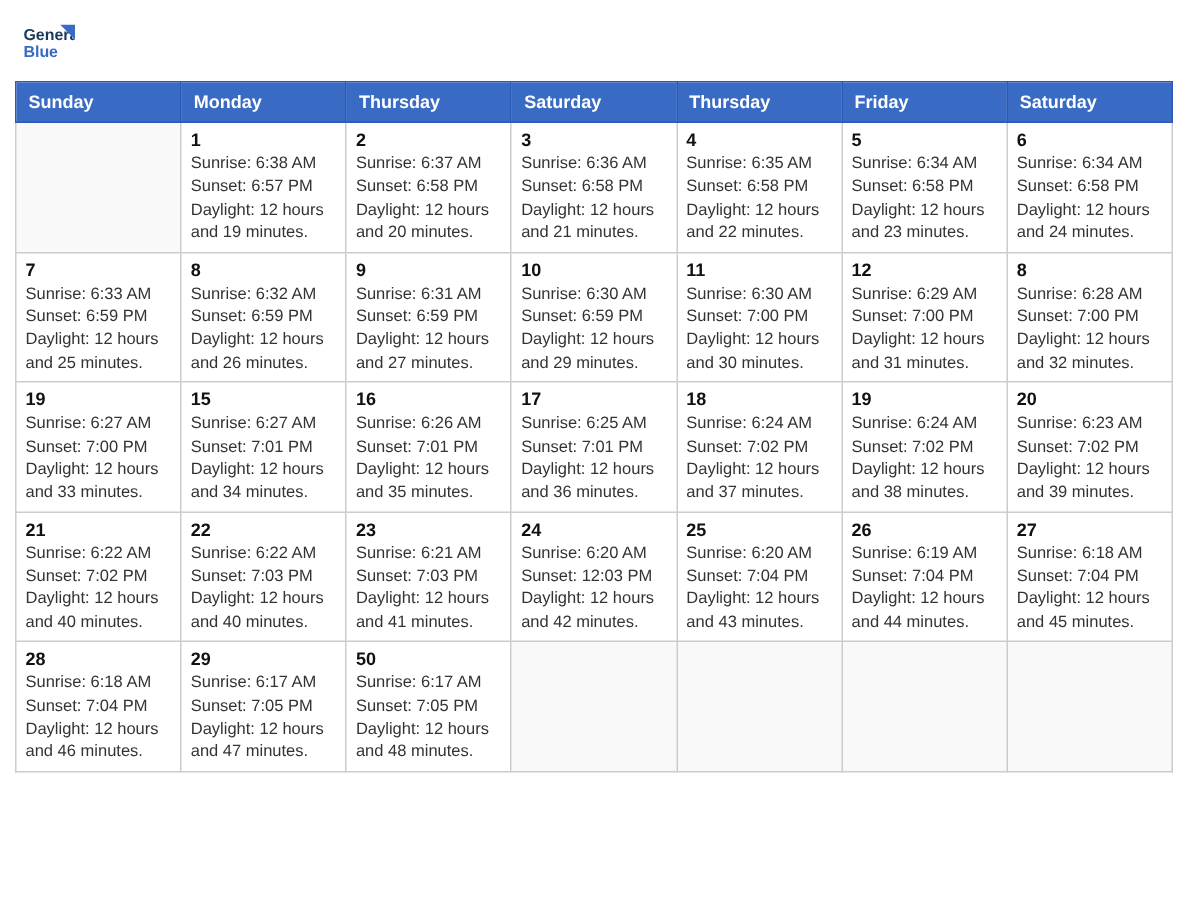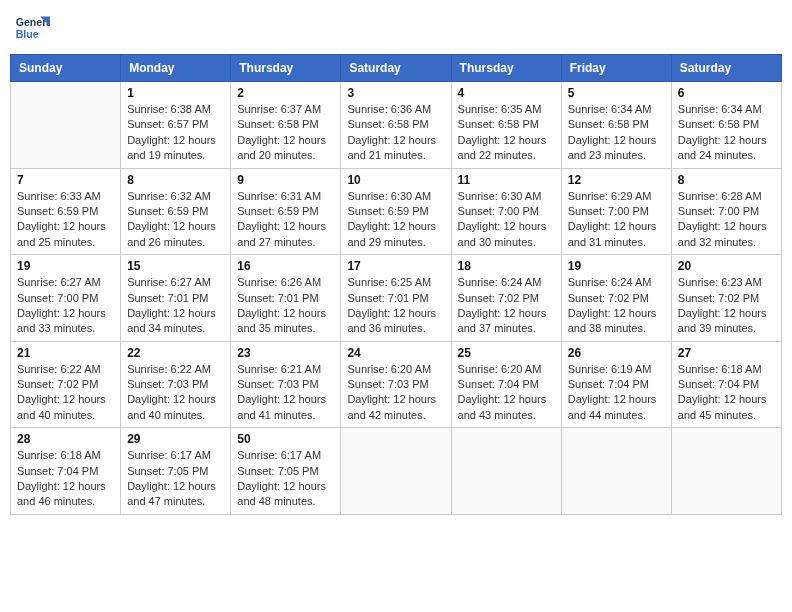--- a/index.html
+++ b/index.html
@@ -277,21 +277,21 @@
         <td>
           <span class="day-number">23</span>
           <div class="day-info">Sunrise: 6:21 AM
 Sunset: 7:03 PM
 Daylight: 12 hours
 and 41 minutes.</div>
         </td>
         <td>
           <span class="day-number">24</span>
           <div class="day-info">Sunrise: 6:20 AM
-Sunset: 7:03 PM
+Sunset: 12:03 PM
 Daylight: 12 hours
 and 42 minutes.</div>
         </td>
         <td>
           <span class="day-number">25</span>
           <div class="day-info">Sunrise: 6:20 AM
 Sunset: 7:04 PM
 Daylight: 12 hours
 and 43 minutes.</div>
         </td>

